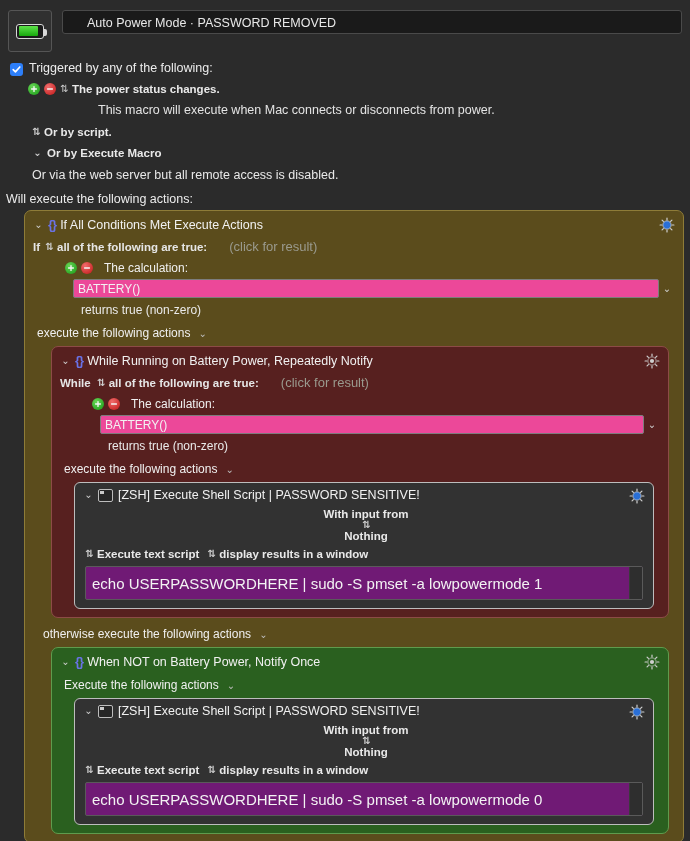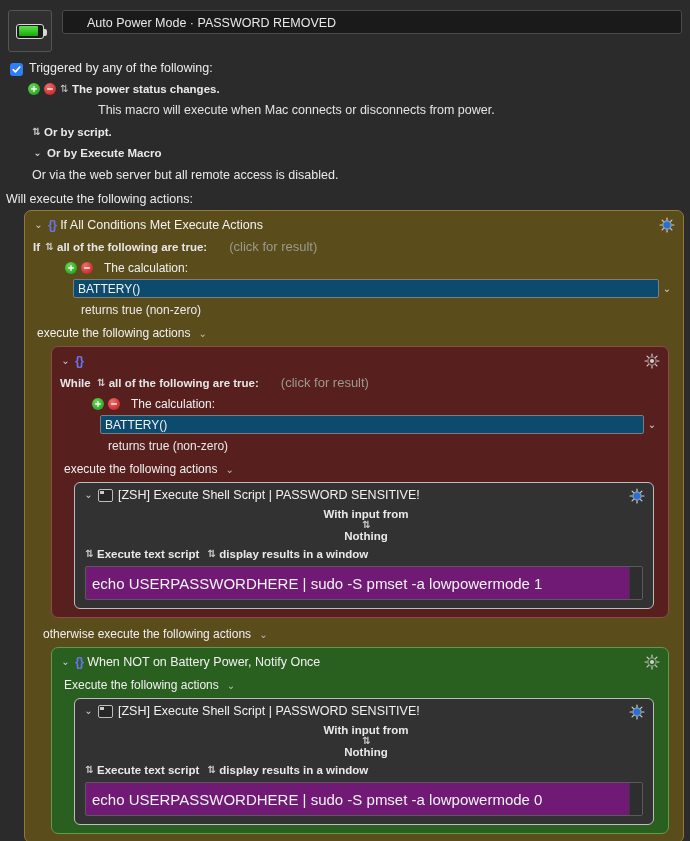--- a/index.html
+++ b/index.html
@@ -101,21 +101,21 @@
   .term-ico:before{
     content:"";position:absolute;left:1px;top:1px;width:4px;height:3px;background:#c9c9c9;
   }
 
   .cond-line{display:flex;align-items:center;margin-top:7px;font-size:11.5px;font-weight:bold;}
   .cond-line .hint{font-weight:normal;color:#9a9a8e;margin-left:22px;font-size:13px;}
   .calc-row{display:flex;align-items:center;margin:7px 0 0 32px;}
   .calc-label{font-size:12px;color:#f0f0f0;margin-left:7px;}
   .field-row{display:flex;align-items:center;margin:4px 0 0 40px;}
   .calc-field{
-    flex:1 1 auto;height:19px;line-height:19px;background:#0c4a6e;
+    flex:1 1 auto;height:19px;line-height:19px;background:#ec4899;
     border:1px solid #7d7d7d;border-radius:2px;padding:0 4px;
     font-size:12px;color:#f2f2f2;box-sizing:border-box;white-space:nowrap;overflow:hidden;
   }
   .fchev{width:16px;text-align:center;color:#cfcfcf;font-size:10px;flex:0 0 auto;}
   .returns{margin:5px 0 0 48px;font-size:12px;color:#eaeaea;}
   .exec-line{display:flex;align-items:center;margin:9px 0 0 4px;font-size:12px;color:#f0f0f0;}
   .exec-line .mini{margin-left:8px;color:#bdbdbd;font-size:10px;}
   .otherwise{display:flex;align-items:center;margin:9px 0 0 10px;font-size:12px;color:#f0f0f0;}
   .otherwise .mini{margin-left:8px;color:#bdbdbd;font-size:10px;}
 
@@ -242,20 +242,21 @@
     <div class="exec-line">
       <span>execute the following actions</span>
       <span class="mini">⌄</span>
     </div>
 
     <div class="block block-while">
 
       <div class="blk-head">
         <span class="disc">⌄</span>
         <span class="braces">{}</span>
+        <span class="blk-title">While Running on Battery Power, Repeatedly Notify</span>
         <span class="gear">
           <svg width="16" height="16" viewBox="0 0 24 24">
             <circle cx="12" cy="12" r="6.2" fill="#57201f" stroke="#cfcfcf" stroke-width="1.1"></circle>
             <g stroke="#cfcfcf" stroke-width="1.8" stroke-linecap="round">
               <path d="M12 1.6V4.4M12 19.6V22.4M1.6 12H4.4M19.6 12H22.4M4.6 4.6 6.6 6.6M17.4 17.4 19.4 19.4M19.4 4.6 17.4 6.6M6.6 17.4 4.6 19.4"></path>
             </g>
             <circle cx="12" cy="12" r="3.1" fill="#cfcfcf"></circle>
           </svg>
         </span>
       </div>

